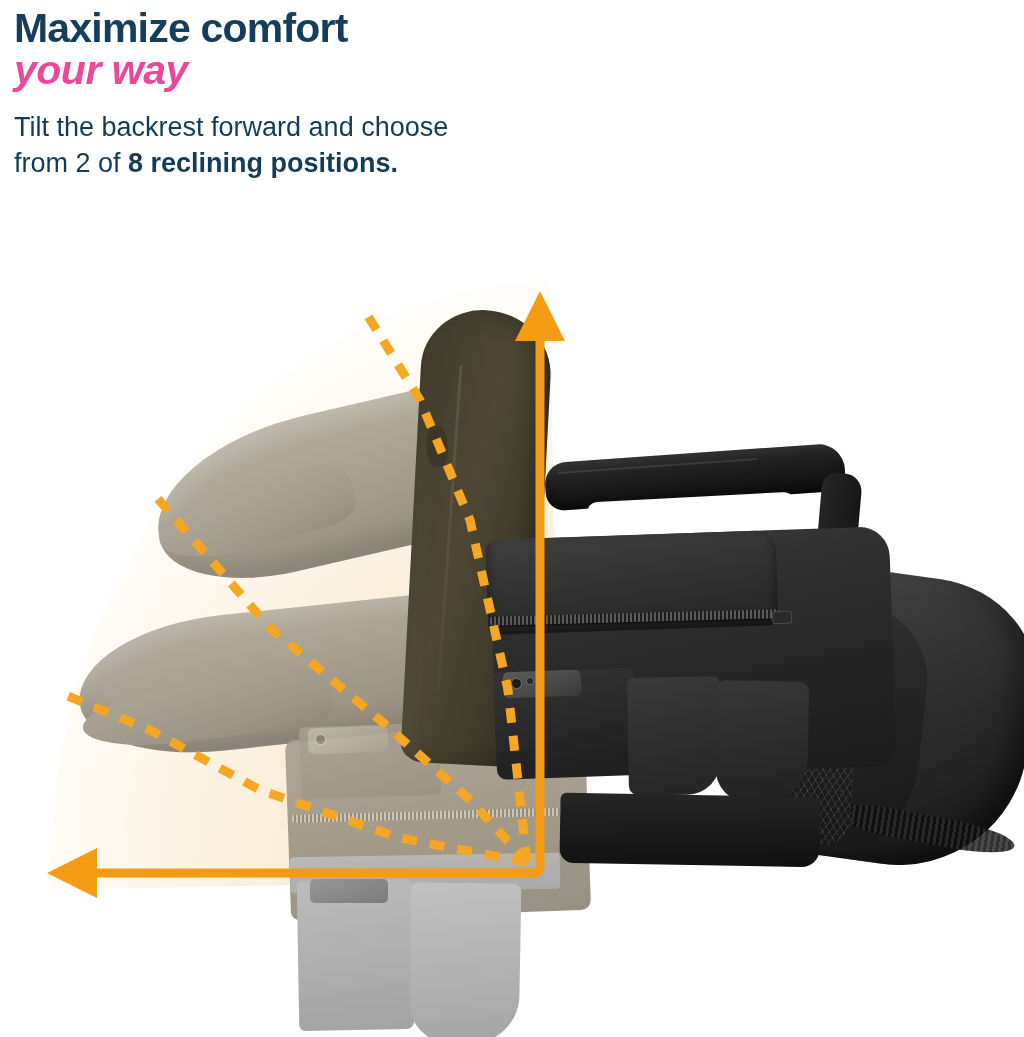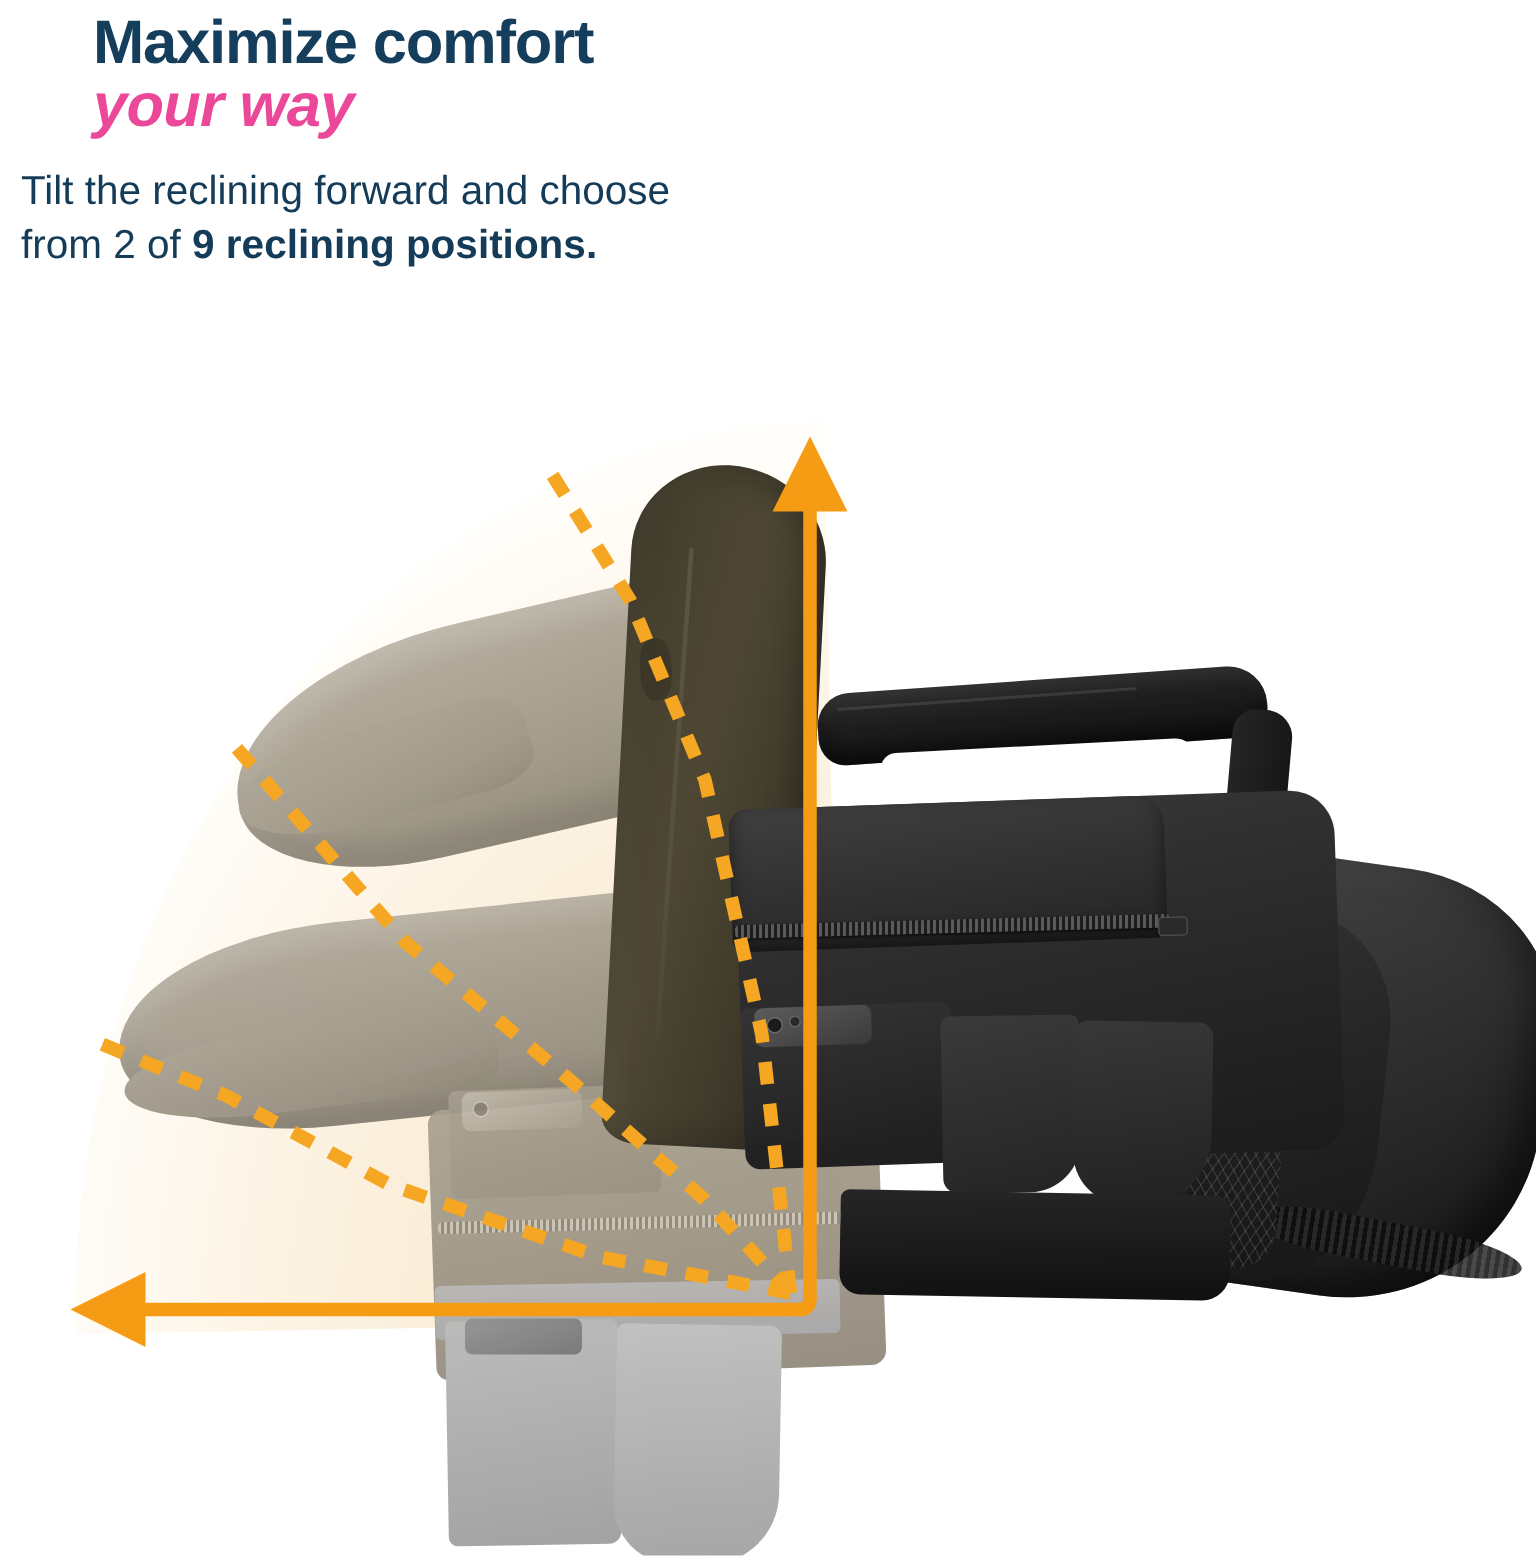--- a/index.html
+++ b/index.html
@@ -5,21 +5,21 @@
   * { margin:0; padding:0; box-sizing:border-box; }
   html,body { background:#ffffff; }
   body {
     width:1024px; height:1037px;
     font-family:"Liberation Sans", sans-serif;
     position:relative; overflow:hidden;
   }
 
   
   #header { position:absolute; left:14px; top:8px; width:700px; }
-  #headline { line-height:0.98;margin-left:48px; }
+  #headline { line-height:0.98; }
   #headline-line1 {
     display:block;
     font-size:41px; font-weight:bold; letter-spacing:-0.8px;
     color:#153e5c;
   }
   #headline-line2 {
     display:block;
     font-size:41px; font-weight:bold; font-style:italic;
     letter-spacing:-0.5px; color:#ec4899; margin-top:2px;
   }
@@ -267,22 +267,22 @@
 </style>
 </head>
 <body>
 
 <div id="header">
   <h1 id="headline">
     <span id="headline-line1">Maximize comfort</span>
     <span id="headline-line2">your way</span>
   </h1>
   <p id="subhead">
-    <span>Tilt the reclining forward and choose</span><br>
-    <span>from 2 of </span><span class="em">9 reclining positions.</span>
+    <span>Tilt the backrest forward and choose</span><br>
+    <span>from 2 of </span><span class="em">8 reclining positions.</span>
   </p>
 </div>
 
 <div id="stage">
 
   <div class="arc-glow"></div>
   <div class="arc-glow2"></div>
 
   <div class="ghost">
     <div class="backrest" id="backrest-flat"></div>

